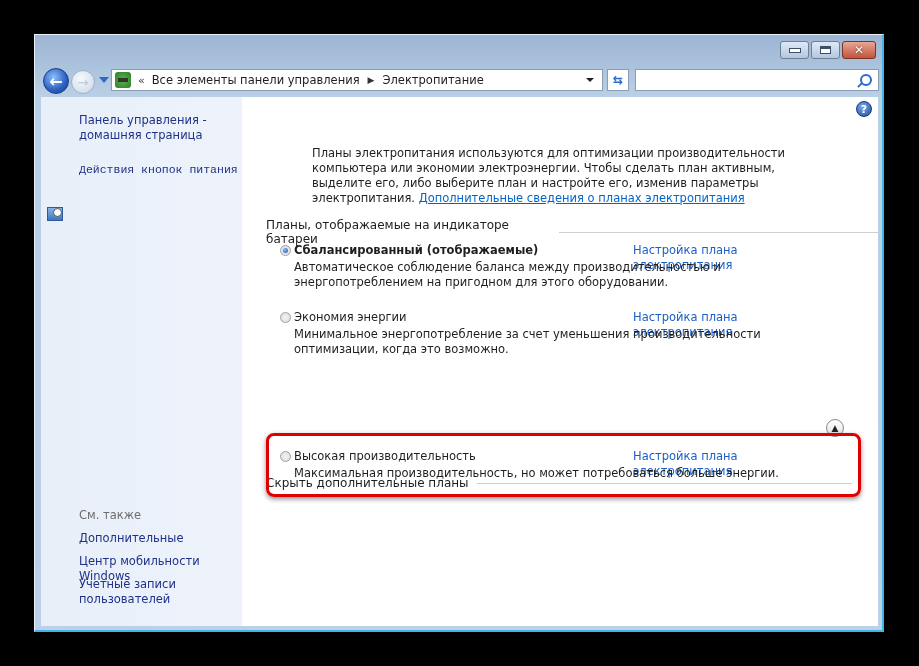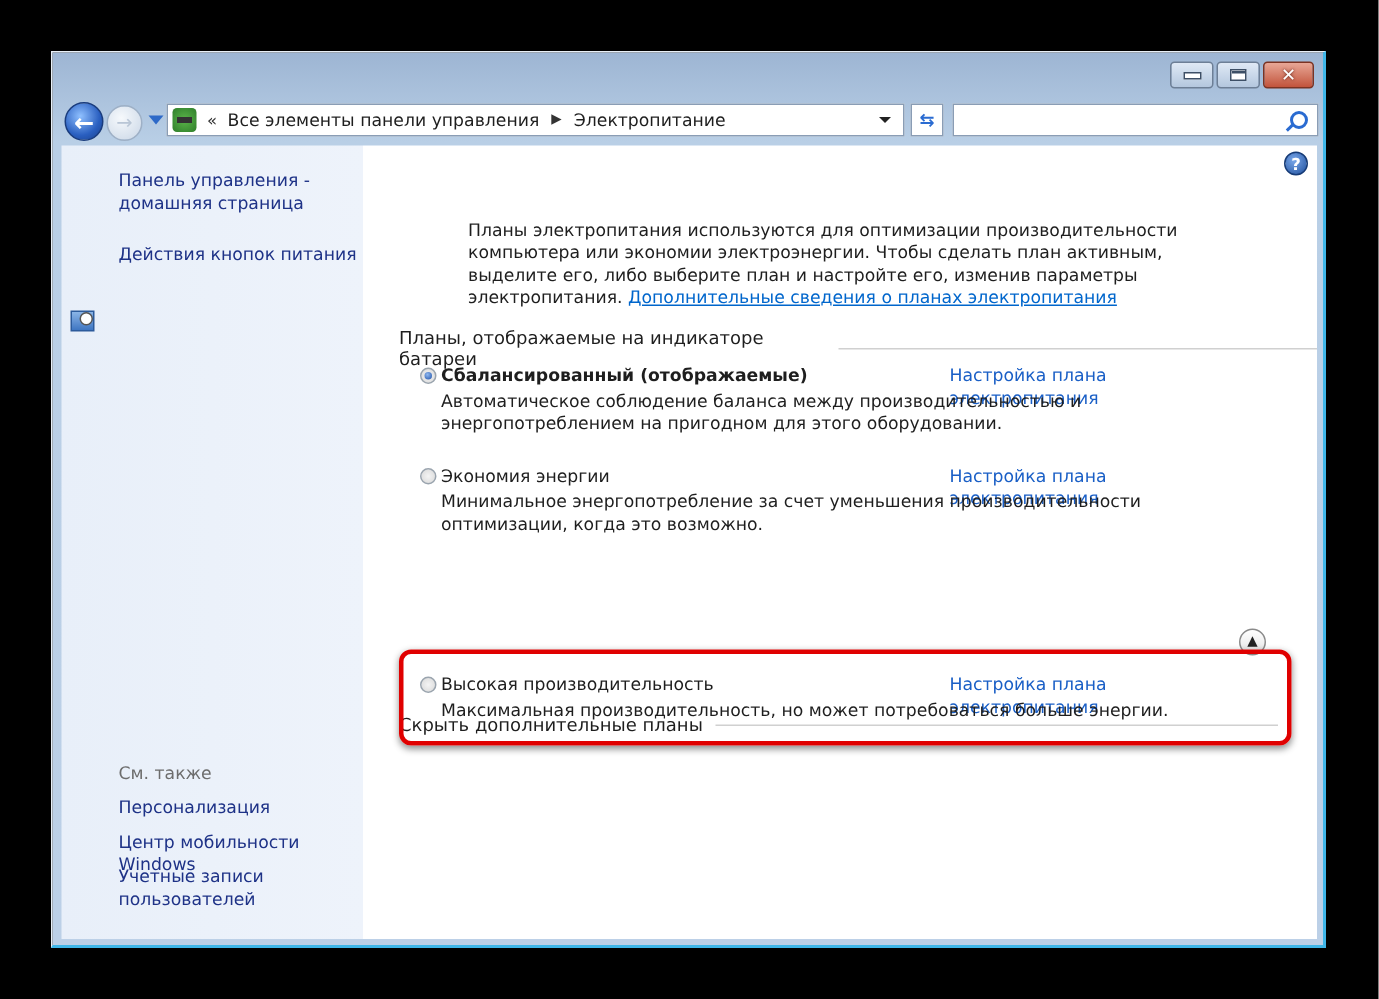--- a/index.html
+++ b/index.html
@@ -101,25 +101,25 @@
     <div class="refresh">
         <span>⇆</span>
       </div>
     <div class="search">
       <span class="mag"></span>
     </div>
   </div>
 
   <div class="leftpane">
     <div class="lp-link" style="top:16px;width:160px;">Панель управления - домашняя страница</div>
-    <div class="lp-link" style="top:65px;">Действия кнопок питания</div>
+    <div class="lp-link" style="top:65px;font-family:Liberation Mono, monospace;">Действия кнопок питания</div>
     <div class="clock-icon" style="top:110px;"></div>
 
     <div class="lp-link dim" style="top:411px;">См. также</div>
-    <div class="lp-link" style="top:434px;">Персонализация</div>
+    <div class="lp-link" style="top:434px;">Дополнительные</div>
     <div class="lp-link" style="top:480px;width:110px;">Учетные записи пользователей</div>
     <div class="lp-link" style="top:457px;">Центр мобильности Windows</div>
   </div>
 
   <div class="content">
     <div class="help">?</div>
     <div class="desc">
       <span>Планы электропитания используются для оптимизации производительности компьютера или экономии электроэнергии. Чтобы сделать план активным, выделите его, либо выберите план и настройте его, изменив параметры электропитания. </span><a>Дополнительные сведения о планах электропитания</a>
     </div>
 

